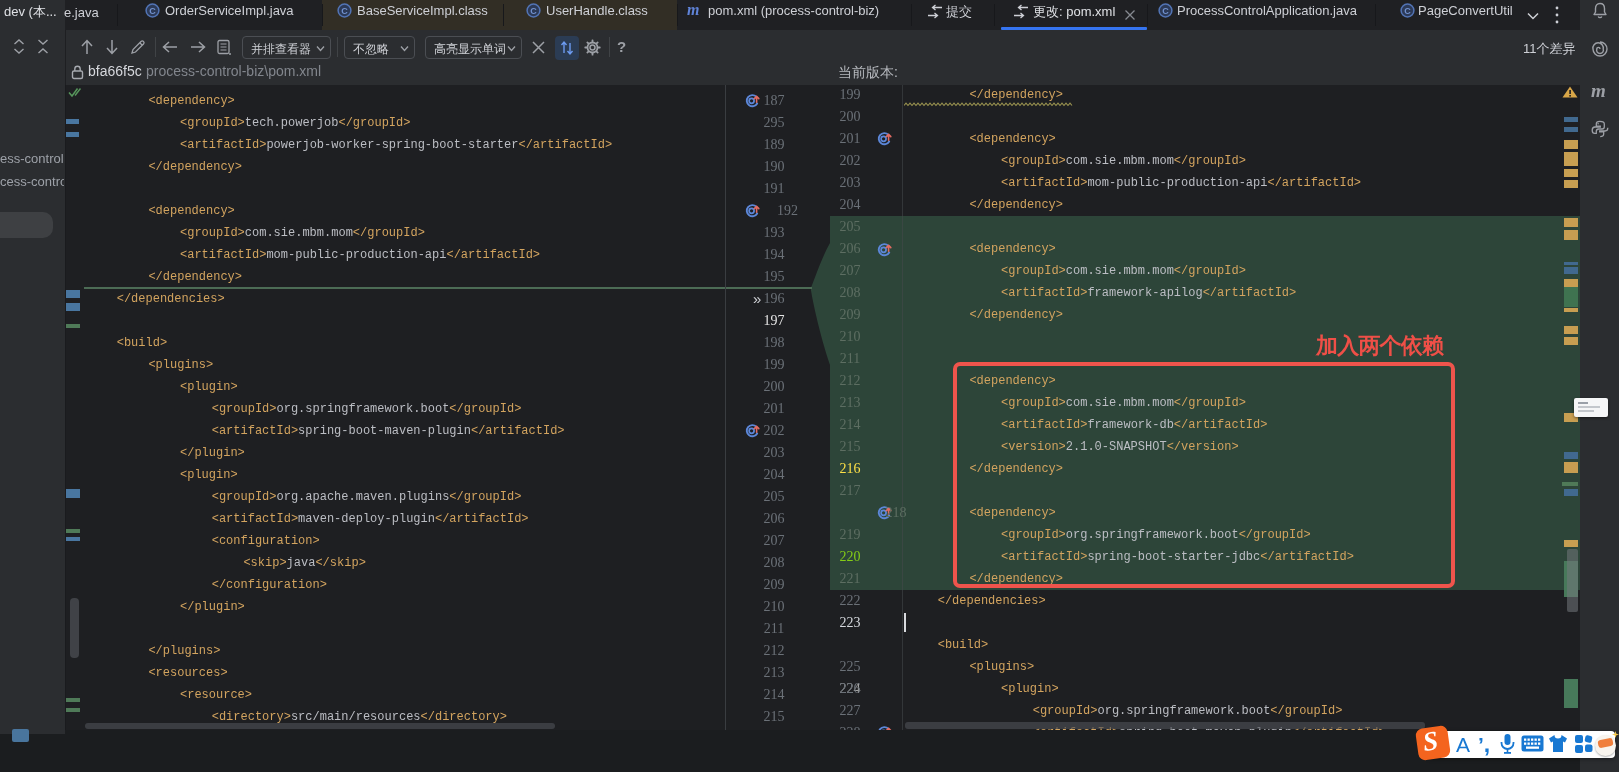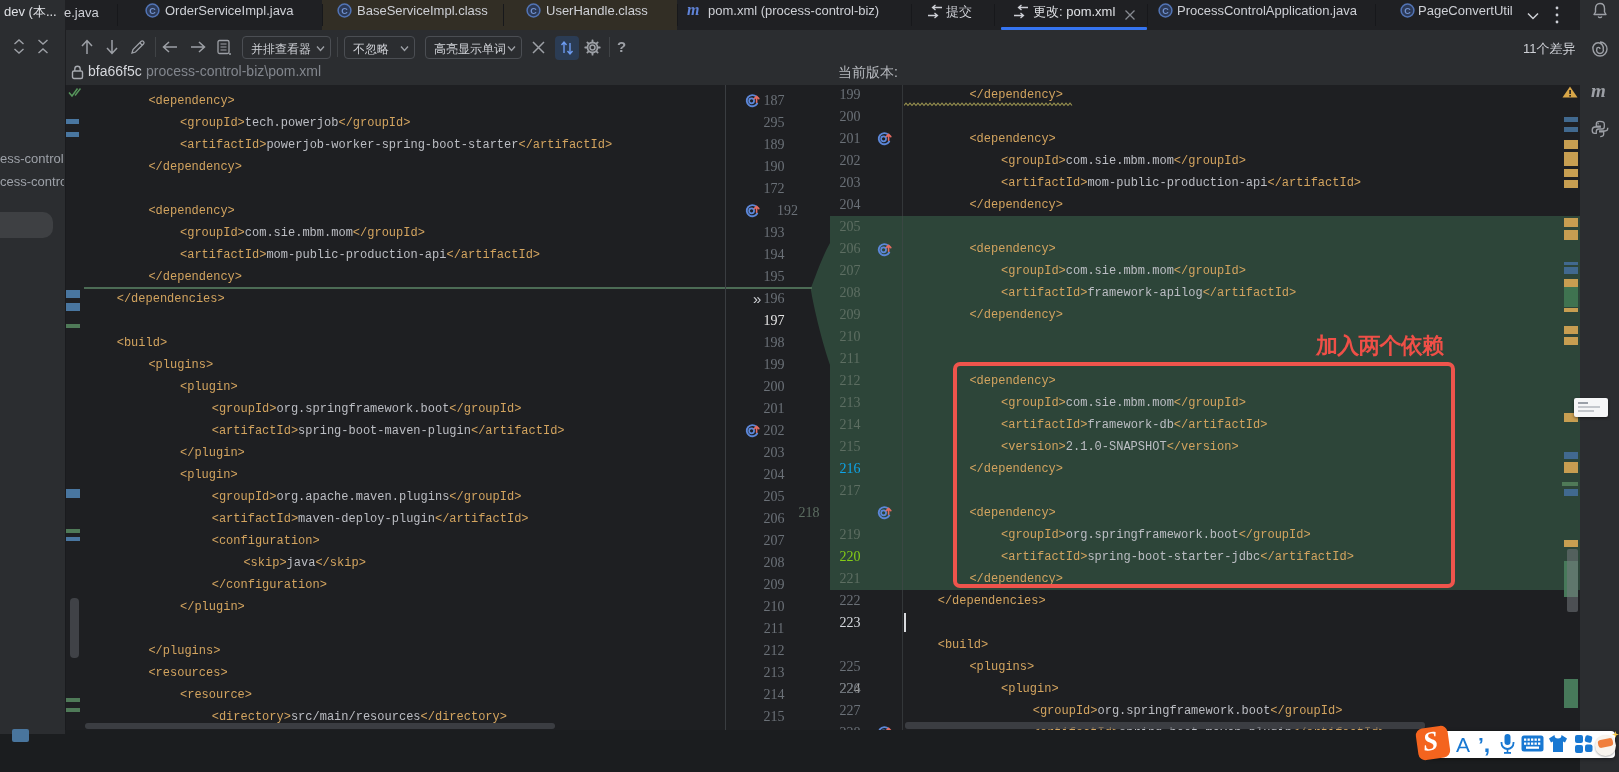--- a/index.html
+++ b/index.html
@@ -263,21 +263,21 @@
 <div class="abs mono" style="left:937.7px;top:590px;"><span class="t">&lt;/dependencies&gt;</span></div>
 <div class="abs mono" style="left:937.7px;top:634px;"><span class="t">&lt;build&gt;</span></div>
 <div class="abs mono" style="left:969.4px;top:656px;"><span class="t">&lt;plugins&gt;</span></div>
 <div class="abs mono" style="left:1001.0px;top:678px;"><span class="t">&lt;plugin&gt;</span></div>
 <div class="abs mono" style="left:1032.7px;top:700px;"><span class="t">&lt;groupId&gt;</span><span class="v">org.springframework.boot</span><span class="t">&lt;/groupId&gt;</span></div>
 <div class="abs mono" style="left:1032.7px;top:722px;"><span class="t">&lt;artifactId&gt;</span><span class="v">spring-boot-maven-plugin</span><span class="t">&lt;/artifactId&gt;</span></div>
 <div class="abs num" style="left:754px;top:90px;width:40px;color:#6b7178;">187</div>
 <div class="abs num" style="left:754px;top:112px;width:40px;color:#6b7178;">295</div>
 <div class="abs num" style="left:754px;top:134px;width:40px;color:#6b7178;">189</div>
 <div class="abs num" style="left:754px;top:156px;width:40px;color:#6b7178;">190</div>
-<div class="abs num" style="left:754px;top:178px;width:40px;color:#6b7178;">172</div>
+<div class="abs num" style="left:754px;top:178px;width:40px;color:#6b7178;">191</div>
 <div class="abs num" style="left:754px;top:200px;width:40px;color:#6b7178;padding-left:23px;">192</div>
 <div class="abs num" style="left:754px;top:222px;width:40px;color:#6b7178;">193</div>
 <div class="abs num" style="left:754px;top:244px;width:40px;color:#6b7178;">194</div>
 <div class="abs num" style="left:754px;top:266px;width:40px;color:#6b7178;">195</div>
 <div class="abs num" style="left:754px;top:288px;width:40px;color:#6b7178;">196</div>
 <div class="abs num" style="left:754px;top:310px;width:40px;color:#e5e5e5;">197</div>
 <div class="abs num" style="left:754px;top:332px;width:40px;color:#6b7178;">198</div>
 <div class="abs num" style="left:754px;top:354px;width:40px;color:#6b7178;">199</div>
 <div class="abs num" style="left:754px;top:376px;width:40px;color:#6b7178;">200</div>
 <div class="abs num" style="left:754px;top:398px;width:40px;color:#6b7178;">201</div>
@@ -305,23 +305,23 @@
 <div class="abs num" style="left:830px;top:238px;width:40px;color:#5d6e62;">206</div>
 <div class="abs num" style="left:830px;top:260px;width:40px;color:#5d6e62;">207</div>
 <div class="abs num" style="left:830px;top:282px;width:40px;color:#5d6e62;">208</div>
 <div class="abs num" style="left:830px;top:304px;width:40px;color:#5d6e62;">209</div>
 <div class="abs num" style="left:830px;top:326px;width:40px;color:#5d6e62;">210</div>
 <div class="abs num" style="left:830px;top:348px;width:40px;color:#5d6e62;">211</div>
 <div class="abs num" style="left:830px;top:370px;width:40px;color:#5d6e62;">212</div>
 <div class="abs num" style="left:830px;top:392px;width:40px;color:#5d6e62;">213</div>
 <div class="abs num" style="left:830px;top:414px;width:40px;color:#5d6e62;">214</div>
 <div class="abs num" style="left:830px;top:436px;width:40px;color:#5d6e62;">215</div>
-<div class="abs num" style="left:830px;top:458px;width:40px;color:#0ea5e9;">216</div>
+<div class="abs num" style="left:830px;top:458px;width:40px;color:#fde047;">216</div>
 <div class="abs num" style="left:830px;top:480px;width:40px;color:#5d6e62;">217</div>
-<div class="abs num" style="left:789px;top:502px;width:40px;color:#5d6e62;">218</div>
+<div class="abs num" style="left:876px;top:502px;width:40px;color:#5d6e62;">218</div>
 <div class="abs num" style="left:830px;top:524px;width:40px;color:#5d6e62;">219</div>
 <div class="abs num" style="left:830px;top:546px;width:40px;color:#84cc16;">220</div>
 <div class="abs num" style="left:830px;top:568px;width:40px;color:#5d6e62;">221</div>
 <div class="abs num" style="left:830px;top:590px;width:40px;color:#6b7178;">222</div>
 <div class="abs num" style="left:830px;top:612px;width:40px;color:#d6d9de;">223</div>
 <div class="abs num" style="left:830px;top:634px;width:40px;color:#a3a3a3;margin-top:44px;">224</div>
 <div class="abs num" style="left:830px;top:656px;width:40px;color:#6b7178;">225</div>
 <div class="abs num" style="left:830px;top:678px;width:40px;color:#6b7178;">226</div>
 <div class="abs num" style="left:830px;top:700px;width:40px;color:#6b7178;">227</div>
 <div class="abs num" style="left:830px;top:722px;width:40px;color:#6b7178;">228</div>

